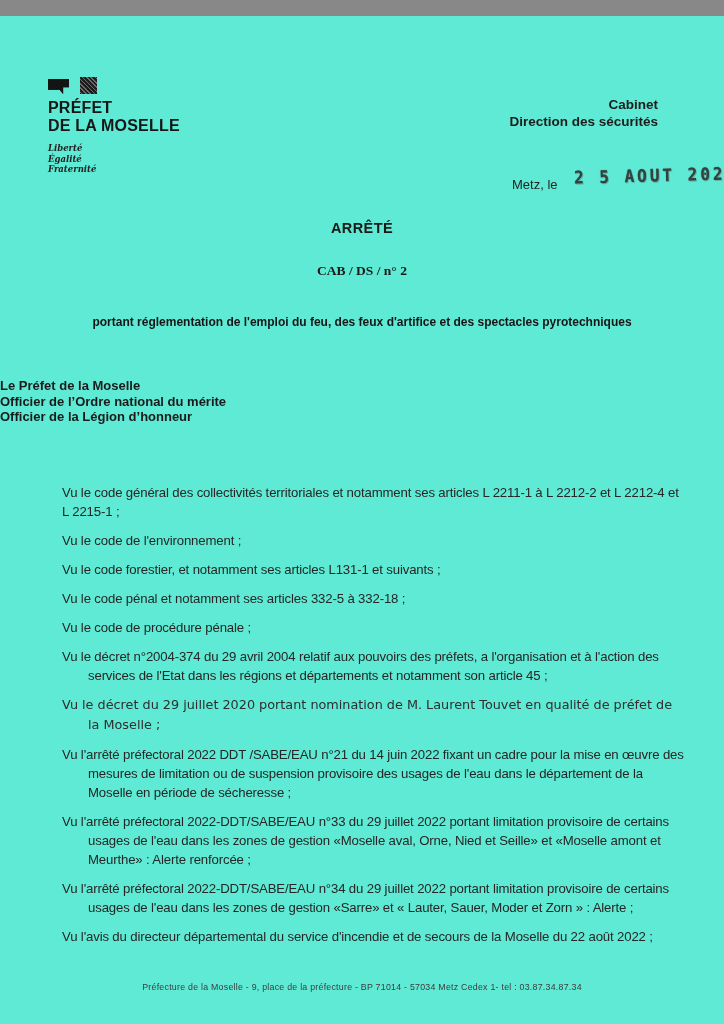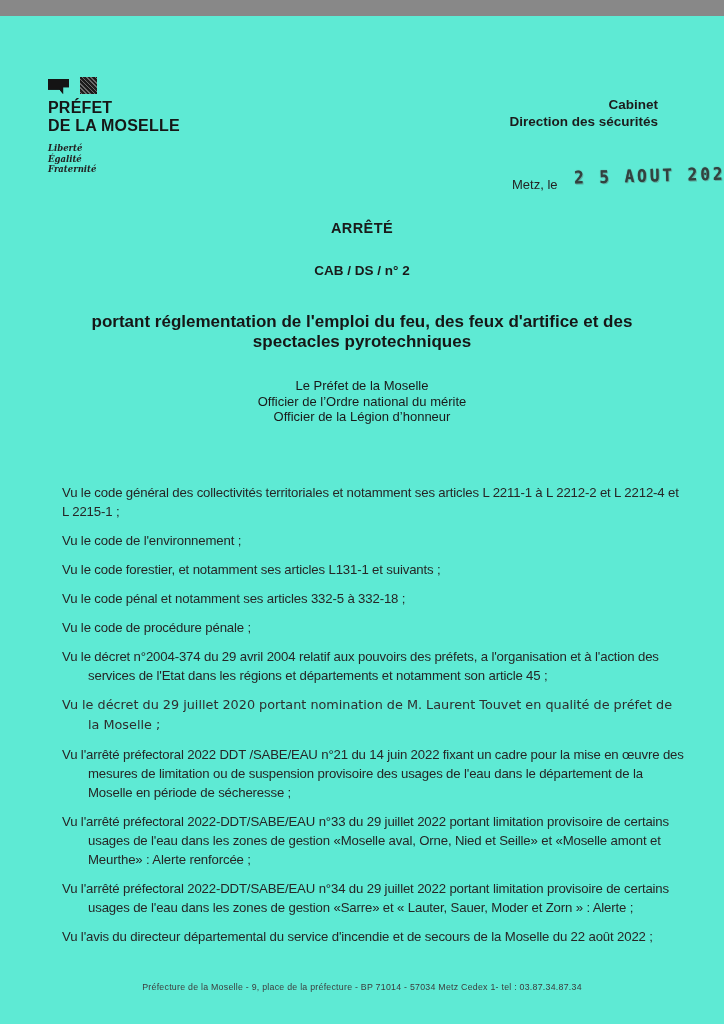--- a/index.html
+++ b/index.html
@@ -35,23 +35,23 @@
   .date-stamp{
     position:absolute;left:574px;top:150px;
     font-family:"DejaVu Sans Mono",monospace;
     font-weight:700;font-size:16px;letter-spacing:3px;
     color:#2b2b2b;transform:rotate(-1.5deg) scaleY(1.08);
     text-shadow:0 0 1px #555, 1px 1px 0 rgba(80,80,80,.35);
     opacity:.88;white-space:nowrap;
   }
   
   .h-arrete{position:absolute;top:204px;left:0;width:100%;text-align:center;font-weight:700;font-size:14.5px;letter-spacing:.4px;color:#1a1a1a;}
-  .h-ref{position:absolute;top:247px;left:0;width:100%;text-align:center;font-weight:700;font-size:13.5px;color:#1a1a1a;}
-  .h-subject{position:absolute;top:296px;left:60px;right:60px;text-align:center;font-weight:700;font-size:17px;line-height:20px;color:#161616;}
-  .h-authority{position:absolute;top:362px;left:0;width:100%;text-align:center;font-weight:400;font-size:13px;line-height:15.5px;color:#1a1a1a;}
+  .h-ref{position:absolute;top:247px;left:0;width:100%;text-align:center;font-weight:700;font-size:13.5px;color:#1a1a1a;font-family:Liberation Serif, serif;}
+  .h-subject{position:absolute;top:296px;left:60px;right:60px;text-align:center;font-weight:700;font-size:12px;line-height:20px;color:#161616;}
+  .h-authority{position:absolute;top:362px;left:0;width:100%;font-weight:700;font-size:13px;line-height:15.5px;color:#1a1a1a;}
   
   .vu-section{position:absolute;top:467px;left:62px;width:622px;}
   .vu-p{
     margin:0 0 10px 0;
     font-size:13.2px;line-height:19px;letter-spacing:-0.15px;
     color:#262626;
   }
   .vu-p.hang{padding-left:26px;text-indent:-26px;}
   .vu-p.alt-font{font-family:"DejaVu Sans",sans-serif;font-size:12.8px;line-height:20px;letter-spacing:0;color:#2e2e2e;}
   

